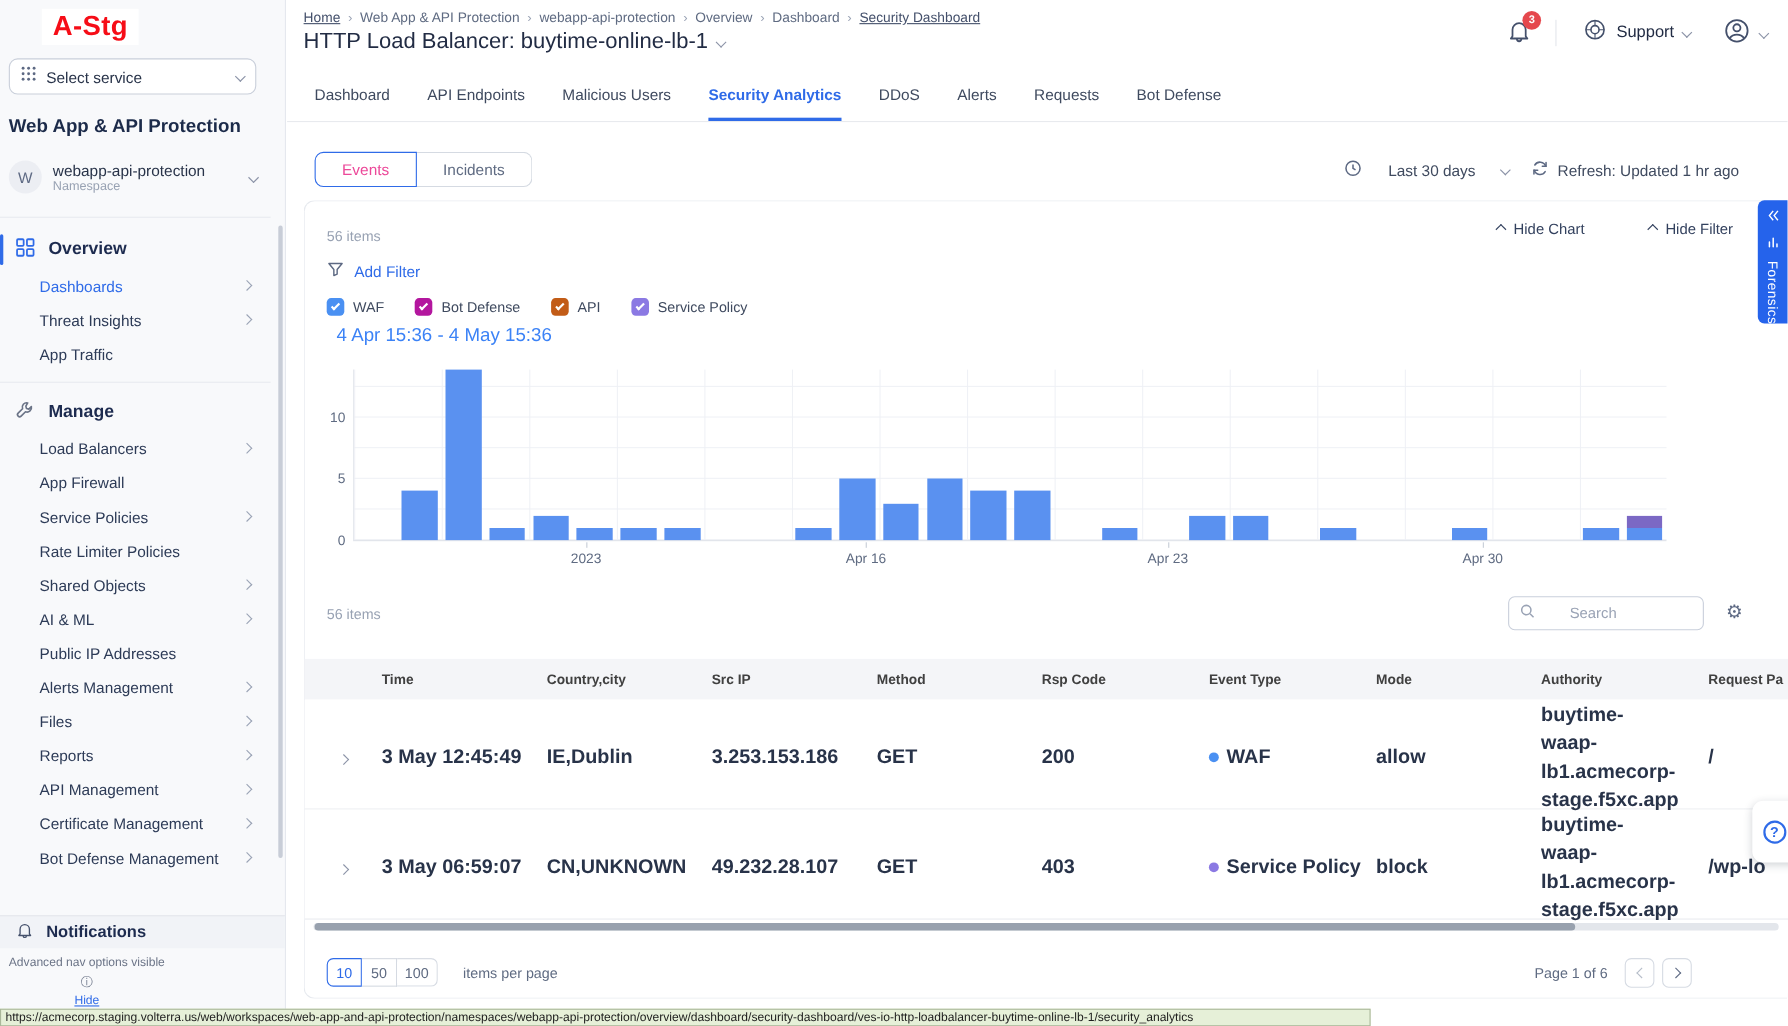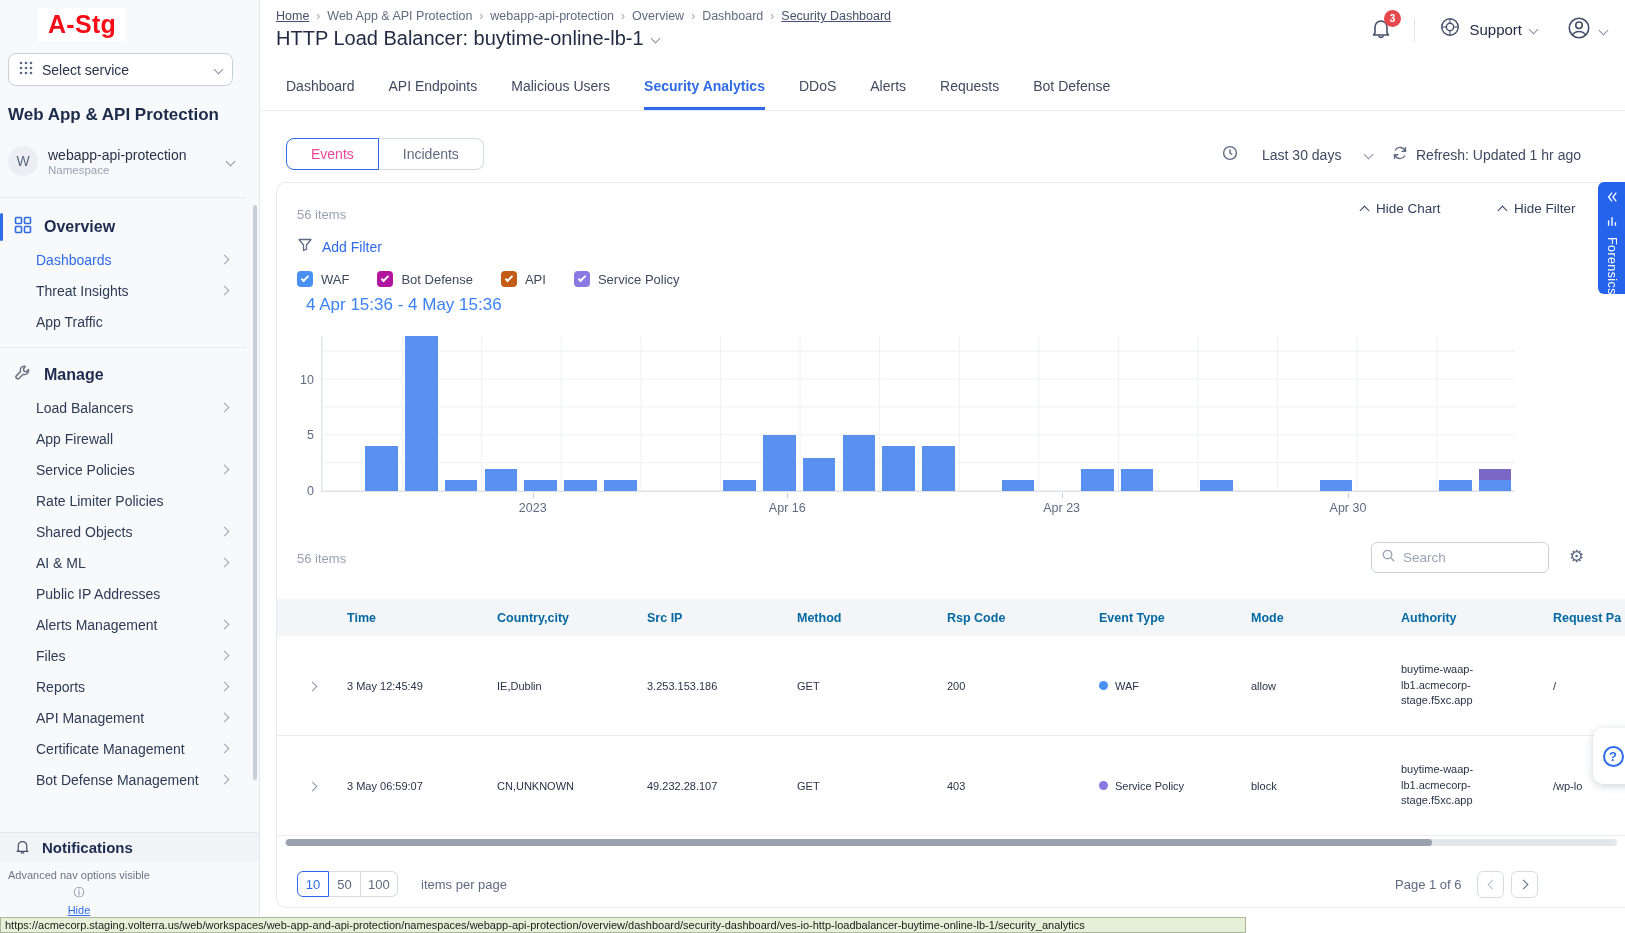--- a/index.html
+++ b/index.html
@@ -80,21 +80,21 @@
   .vt-btn.active { border:1px solid #2f6be8; color:#ec4899; z-index:1; }
   #time-range { position:absolute; left:1222px; top:145px; display:flex; align-items:center;
     gap:24px; font-size:14px; color:#3f4a5f; cursor:pointer; }
   #refresh-wrap { position:absolute; left:1392px; top:145px; display:flex; align-items:center;
     gap:8px; font-size:14px; color:#3f4a5f; cursor:pointer; }
 
   
   #card { position:absolute; left:276px; top:182px; width:1349px; height:726px;
     background:#fff; border:1px solid #e7eaef; border-radius:10px 0 0 10px; border-right:none; }
   #items-count-top { position:absolute; left:20px; top:24px; font-size:13px; color:#98a2b3; }
-  .hide-btn { position:absolute; top:18px; display:flex; align-items:center; gap:8px;
+  .hide-btn { position:absolute; top:18px; display:flex; align-items:flex-start; gap:8px;
     font-size:13.5px; color:#33415e; cursor:pointer; }
   #hide-chart { left:1084px; } #hide-filter { left:1222px; }
   #add-filter { position:absolute; left:20px; top:54px; display:flex; align-items:center;
     gap:9px; font-size:14px; color:#2f6be8; cursor:pointer; }
   #filter-row { position:absolute; left:20px; top:88px; display:flex; gap:28px; }
   .filter { display:flex; align-items:center; gap:8px; cursor:pointer; }
   .cbx { width:16px; height:16px; border-radius:4px; display:flex; align-items:center;
     justify-content:center; }
   .tick { width:8px; height:4px; border-left:2px solid #fff; border-bottom:2px solid #fff;
     transform:rotate(-45deg); margin-top:-2px; }
@@ -119,31 +119,31 @@
   .xtickmark { position:absolute; top:157px; width:1px; height:5px; background:#c6ccd6; }
   .ylabel { position:absolute; left:-32px; width:24px; text-align:right; font-size:12.5px;
     color:#5f6b82; }
 
   
   #items-count-table { position:absolute; left:20px; top:368px; font-size:13px; color:#98a2b3; }
   #search-box { position:absolute; left:1094px; top:359px; width:178px; height:31px;
     border:1px solid #c9cfdb; border-radius:6px; background:#fff; display:flex;
     align-items:center; gap:7px; padding:0 9px; }
   #search-box input { border:none; outline:none; flex:1; font-size:13.5px;
-    font-family:"Liberation Sans", sans-serif; color:#283349; min-width:0; background:transparent; }
+    font-family:"Liberation Sans", sans-serif; color:#283349; min-width:0; background:transparent;margin-left:24px; }
   #search-box input::placeholder { color:#9aa3b5; }
   #gear-btn { position:absolute; left:1292px; top:363px; font-size:17px; color:#5d6983; cursor:pointer; }
   .tgrid { display:grid; grid-template-columns:70px 150px 150px 150px 150px 152px 152px 150px 152px 90px;
     align-items:center; }
   #t-head { position:absolute; left:0; top:416px; width:1349px; height:37px;
     background:#f4f5f8; }
-  .th { font-size:12.5px; font-weight:600; color:#0369a1; white-space:nowrap; }
+  .th { font-size:12.5px; font-weight:600; color:#404040; white-space:nowrap; }
   #t-body { position:absolute; left:0; top:453px; width:1349px; }
   .tr { height:100px; border-bottom:1px solid #e9ebf0; background:#fff; cursor:pointer; }
-  .td { font-size:11px; color:#283349; white-space:nowrap; }
+  .td { font-size:18px; color:#283349; white-space:nowrap;font-weight:bold; }
   .td-exp { justify-self:center; }
   .exp { color:#8b93a7; }
   .td-ev { display:flex; align-items:center; gap:7px; }
   .dot { width:9px; height:9px; border-radius:50%; display:inline-block; }
   .td-auth { white-space:normal; max-width:120px; line-height:1.45; }
   #h-scrollbar-track { position:absolute; left:8px; top:656px; width:1332px; height:7px;
     border-radius:4px; background:#e3e6eb; }
   #h-scrollbar-thumb { position:absolute; left:1px; top:0; width:1146px; height:7px;
     border-radius:4px; background:#98a1ae; cursor:grab; }
 

